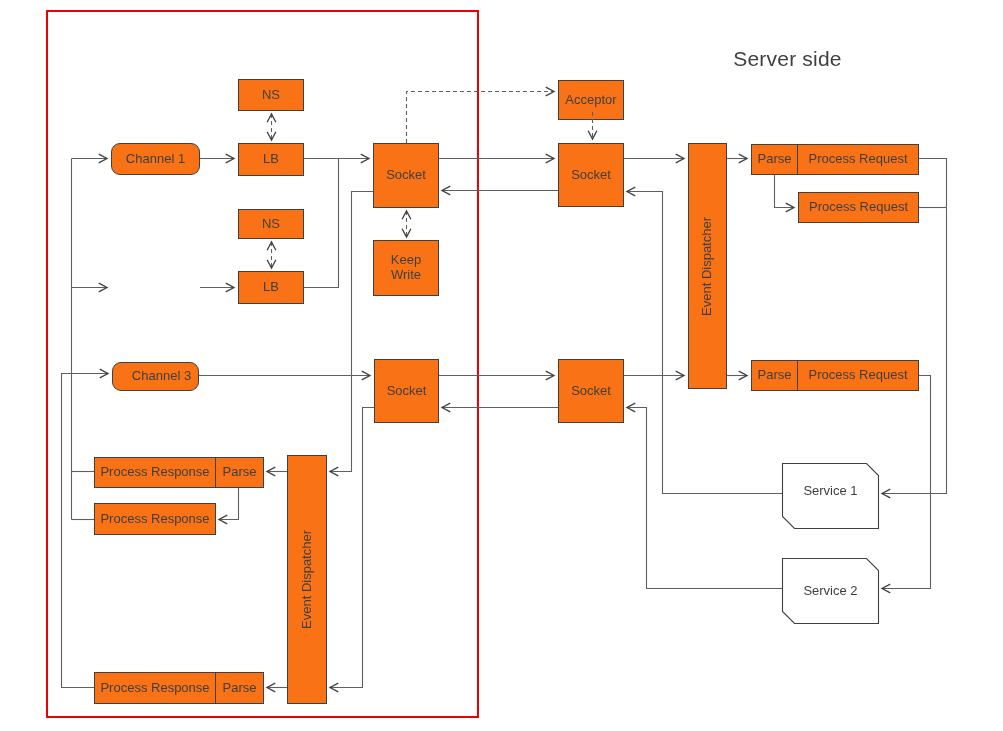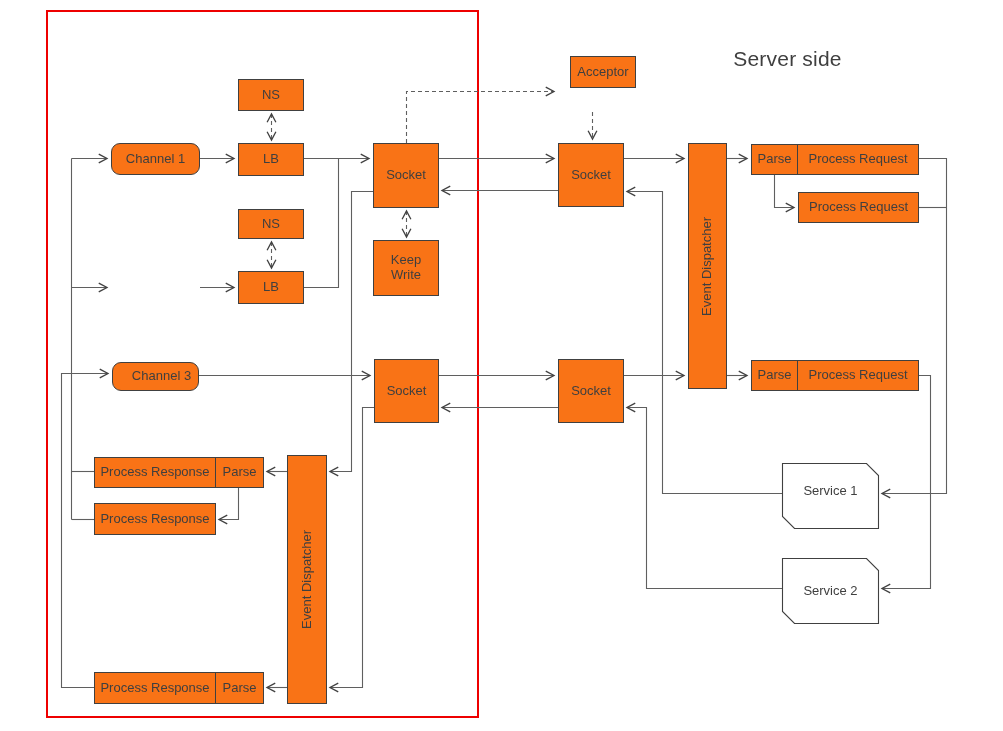--- a/index.html
+++ b/index.html
@@ -52,21 +52,21 @@
   <div class="node" style="left:215px;top:457px;width:49px;height:31px;">Parse</div>
   <div class="node" style="left:94px;top:503px;width:122px;height:32px;">Process Response</div>
 
   <div class="node vbox" style="left:287px;top:455px;width:40px;height:249px;">
       <span class="vlabel">Event Dispatcher</span>
     </div>
 
   <div class="node" style="left:94px;top:672px;width:122px;height:32px;">Process Response</div>
   <div class="node" style="left:215px;top:672px;width:49px;height:32px;">Parse</div>
 
-  <div class="node" style="left:558px;top:56px;width:66px;height:32px;margin-left:12px;">Acceptor</div>
+  <div class="node" style="left:558px;top:80px;width:66px;height:40px;">Acceptor</div>
   <div class="node" style="left:558px;top:143px;width:66px;height:64px;">Socket</div>
   <div class="node" style="left:558px;top:359px;width:66px;height:64px;">Socket</div>
 
   <div class="node vbox" style="left:688px;top:143px;width:39px;height:246px;">
       <span class="vlabel">Event Dispatcher</span>
     </div>
 
   <div class="node" style="left:751px;top:144px;width:47px;height:31px;">Parse</div>
   <div class="node" style="left:797px;top:144px;width:122px;height:31px;">Process Request</div>
   <div class="node" style="left:798px;top:192px;width:121px;height:31px;">Process Request</div>

